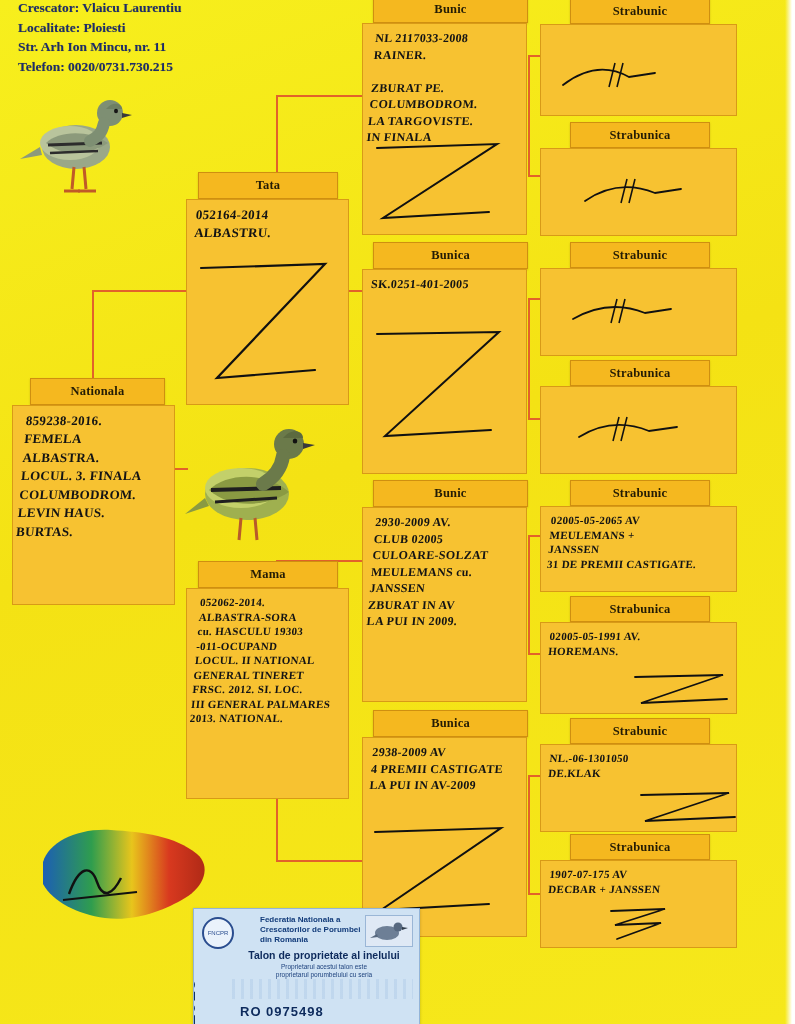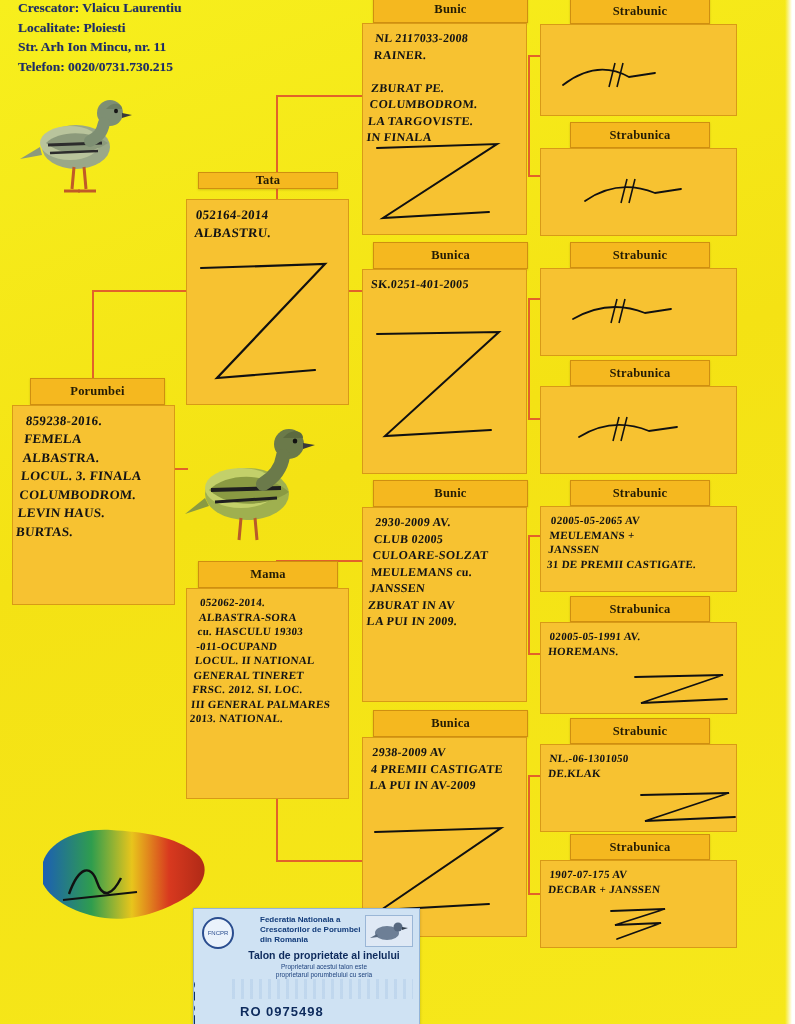--- a/index.html
+++ b/index.html
@@ -188,33 +188,33 @@
 
   <div class="conn v" style="left:528px; top:535px; height:118px;"></div>
   <div class="conn h" style="left:528px; top:535px; width:42px;"></div>
   <div class="conn h" style="left:528px; top:653px; width:42px;"></div>
 
   <div class="conn v" style="left:528px; top:775px; height:118px;"></div>
   <div class="conn h" style="left:528px; top:775px; width:42px;"></div>
   <div class="conn h" style="left:528px; top:893px; width:42px;"></div>
 
   <div class="card header-card" style="left:30px; top:378px; width:135px; height:27px;">
-    <span class="card-title">Porumbei</span>
+    <span class="card-title">Nationala</span>
   </div>
   <div class="card-body" style="left:12px; top:405px; width:163px; height:200px;">
     <div class="hand">859238-2016.
 FEMELA
 ALBASTRA.
 LOCUL. 3. FINALA
 COLUMBODROM.
 LEVIN HAUS.
 BURTAS.</div>
   </div>
 
-  <div class="card header-card" style="left:198px; top:172px; width:140px; height:17px;">
+  <div class="card header-card" style="left:198px; top:172px; width:140px; height:27px;">
     <span class="card-title">Tata</span>
   </div>
   <div class="card-body" style="left:186px; top:199px; width:163px; height:206px;">
     <div class="hand">052164-2014
 ALBASTRU.</div>
     <svg class="scribble" width="150" height="140" style="left:8px; top:60px;" viewBox="0 0 150 140">
       <path d="M6 8 L130 4 L22 118 L120 110" fill="none" stroke="#111" stroke-width="2.2" stroke-linecap="round"></path>
     </svg>
   </div>
 

